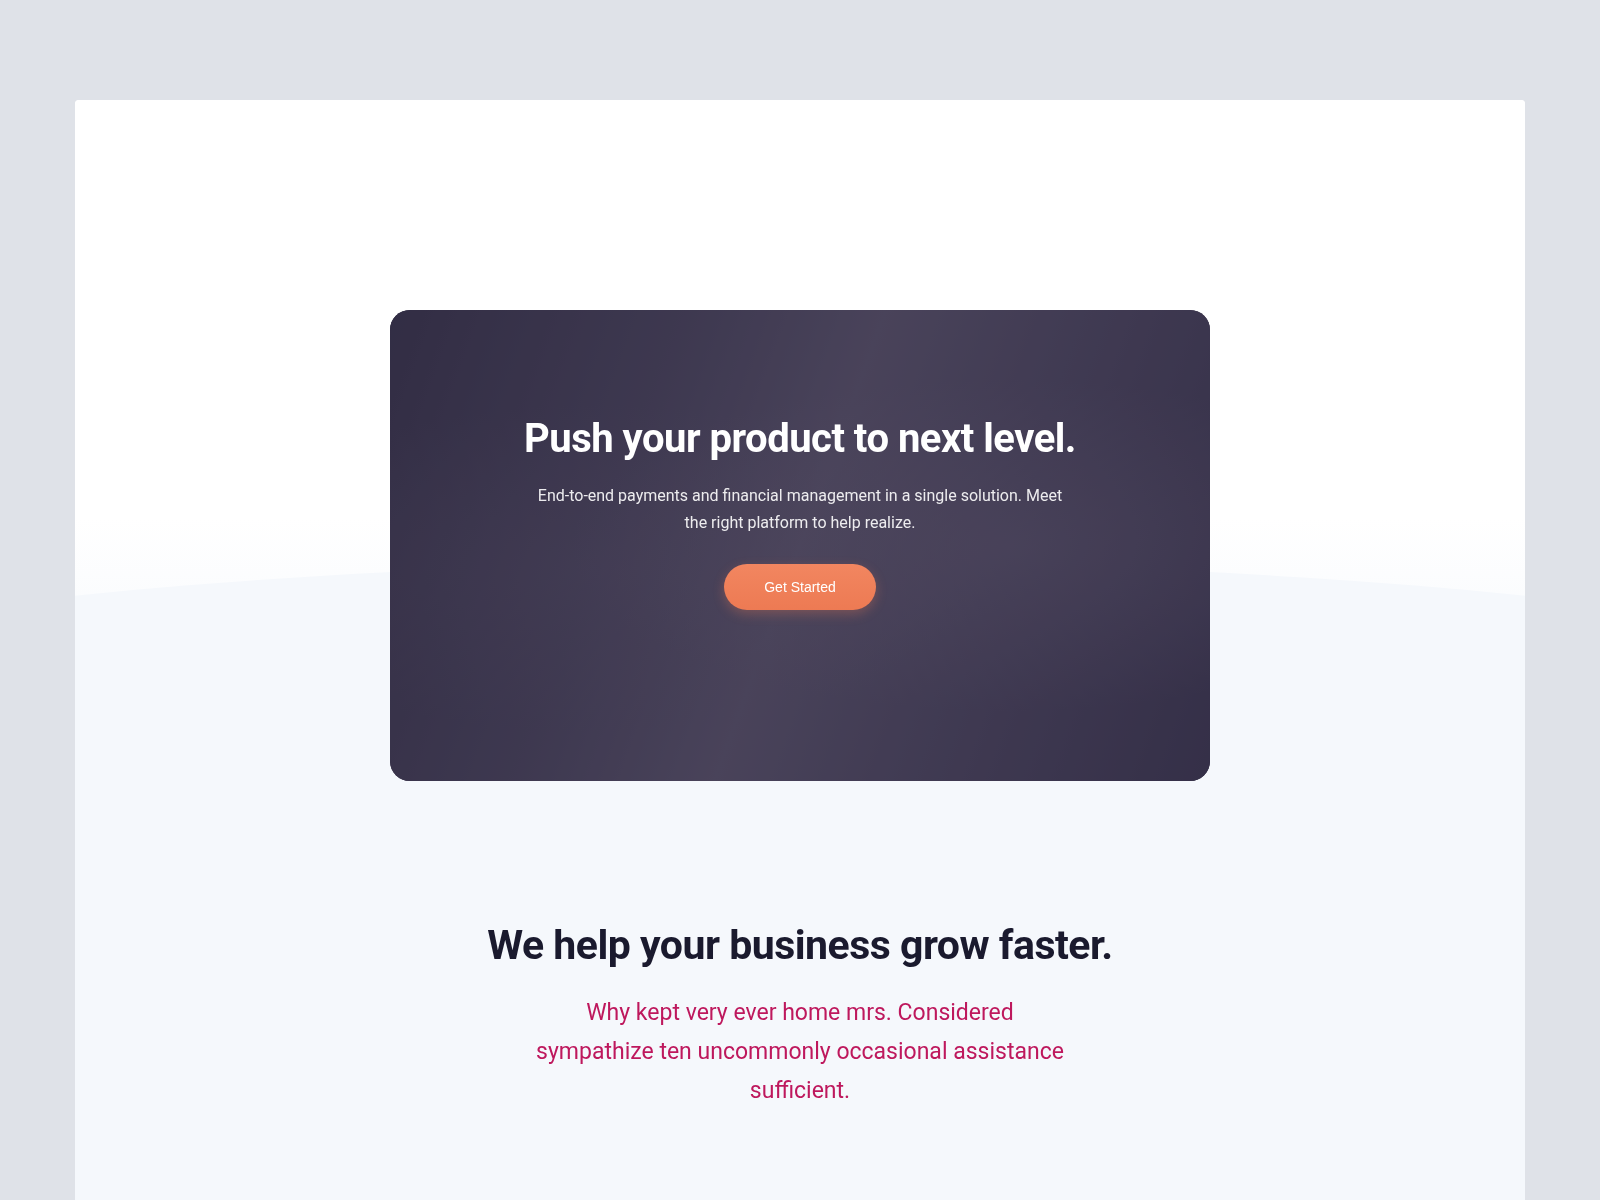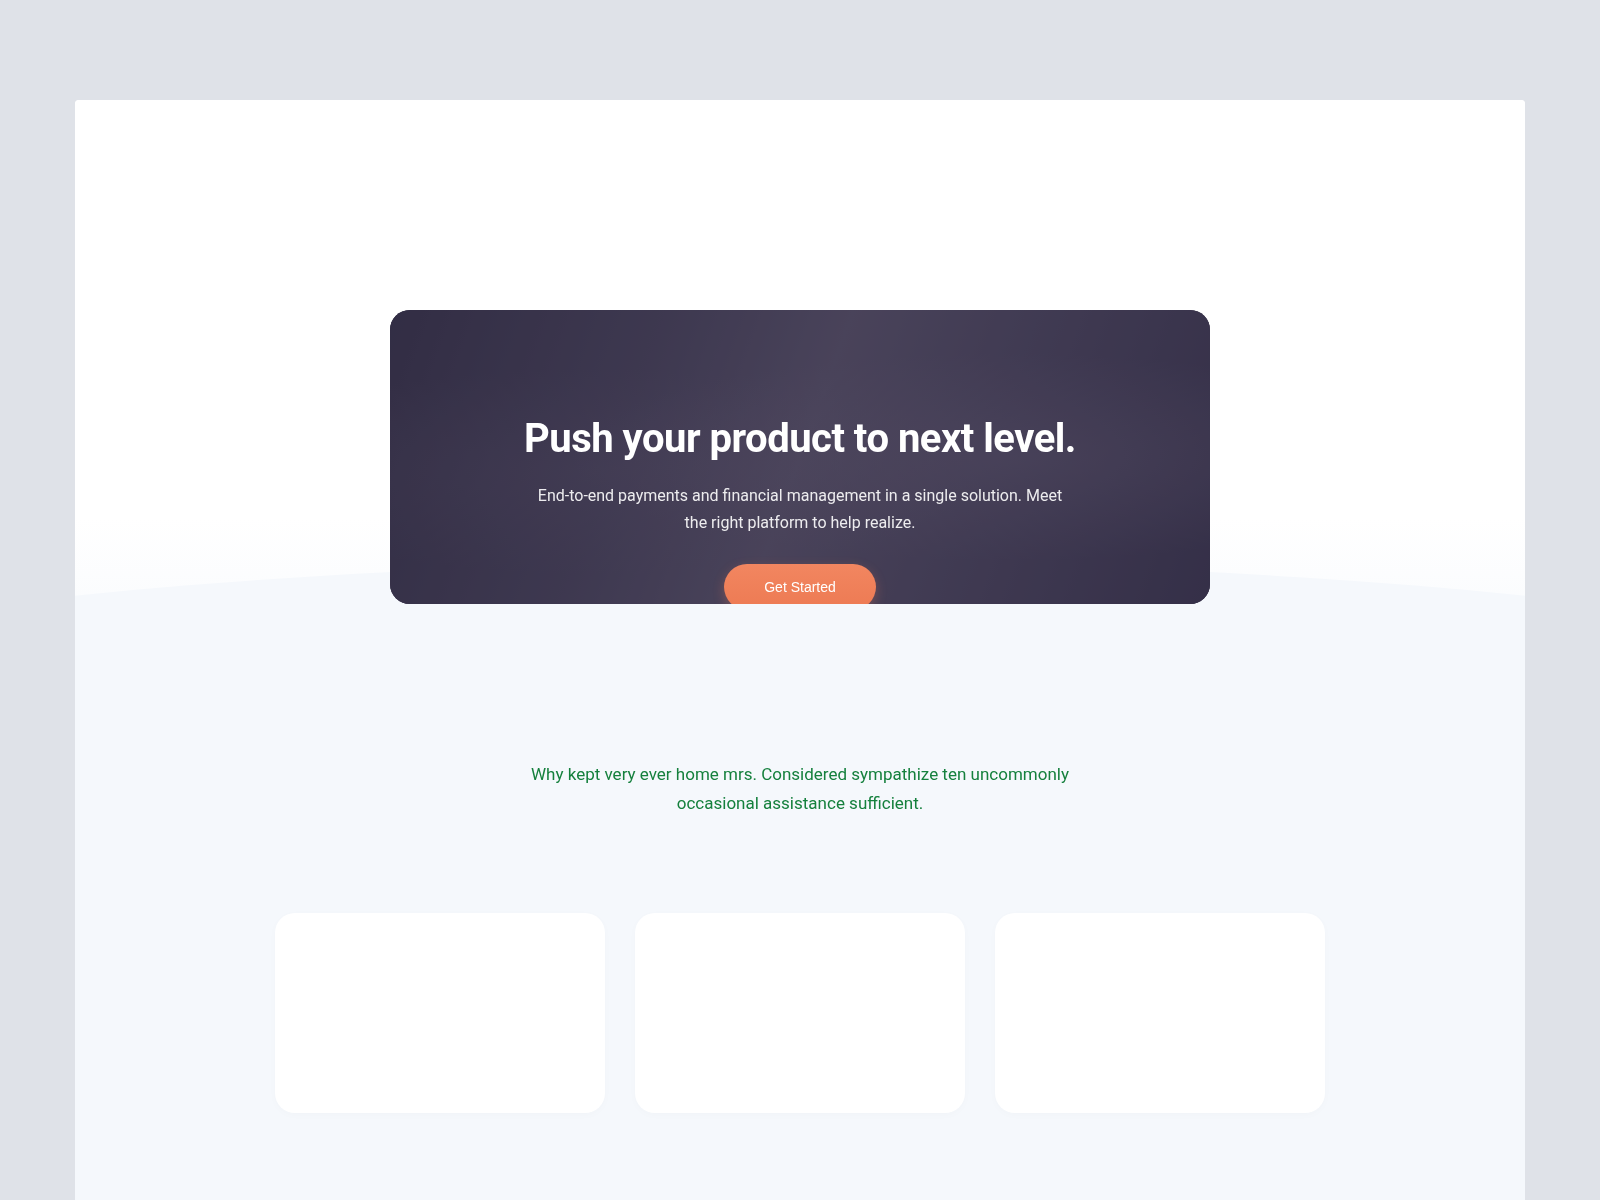--- a/index.html
+++ b/index.html
@@ -44,21 +44,21 @@
     .content {
       position: relative;
       z-index: 2;
       display: flex;
       flex-direction: column;
       align-items: center;
       padding-top: 210px;
     }
     .hero-card {
       width: 820px;
-      height: 294px;
+      height: 471px;
       border-radius: 20px;
       background: linear-gradient(135deg, #3a3a50 0%, #4a4560 25%, #5a5068 50%, #4a4055 75%, #3a3548 100%);
       position: relative;
       overflow: hidden;
       display: flex;
       flex-direction: column;
       align-items: center;
       justify-content: flex-start;
       padding-top: 105px;
     }
@@ -112,23 +112,23 @@
       width: 100%;
     }
     .section-title {
       font-size: 41px;
       font-weight: 700;
       color: #1a1a2e;
       letter-spacing: -0.5px;
       margin-bottom: 24px;
     }
     .section-subtitle {
-      font-size: 17px;
+      font-size: 23px;
       line-height: 1.7;
-      color: #15803d;
+      color: #be185d;
       max-width: 540px;
       margin: 16px auto;
     }
     .cards-row {
       display: flex;
       justify-content: center;
       gap: 30px;
       margin-top: 95px;
       padding: 0 200px;
     }
@@ -154,20 +154,21 @@
       <div class="hero-photo-bg"></div>
       <div class="hero-overlay"></div>
       <div class="hero-content">
         <h1 class="hero-title">Push your product to next level.</h1>
         <p class="hero-subtitle">End-to-end payments and financial management in a single solution. Meet the right platform to help realize.</p>
         <button class="cta-button">Get Started</button>
       </div>
     </div>
 
     <div class="section">
+      <h2 class="section-title">We help your business grow faster.</h2>
       <p class="section-subtitle">Why kept very ever home mrs. Considered sympathize ten uncommonly occasional assistance sufficient.</p>
 
       <div class="cards-row">
         <div class="feature-card"></div>
         <div class="feature-card"></div>
         <div class="feature-card"></div>
       </div>
     </div>
 
   </div>

